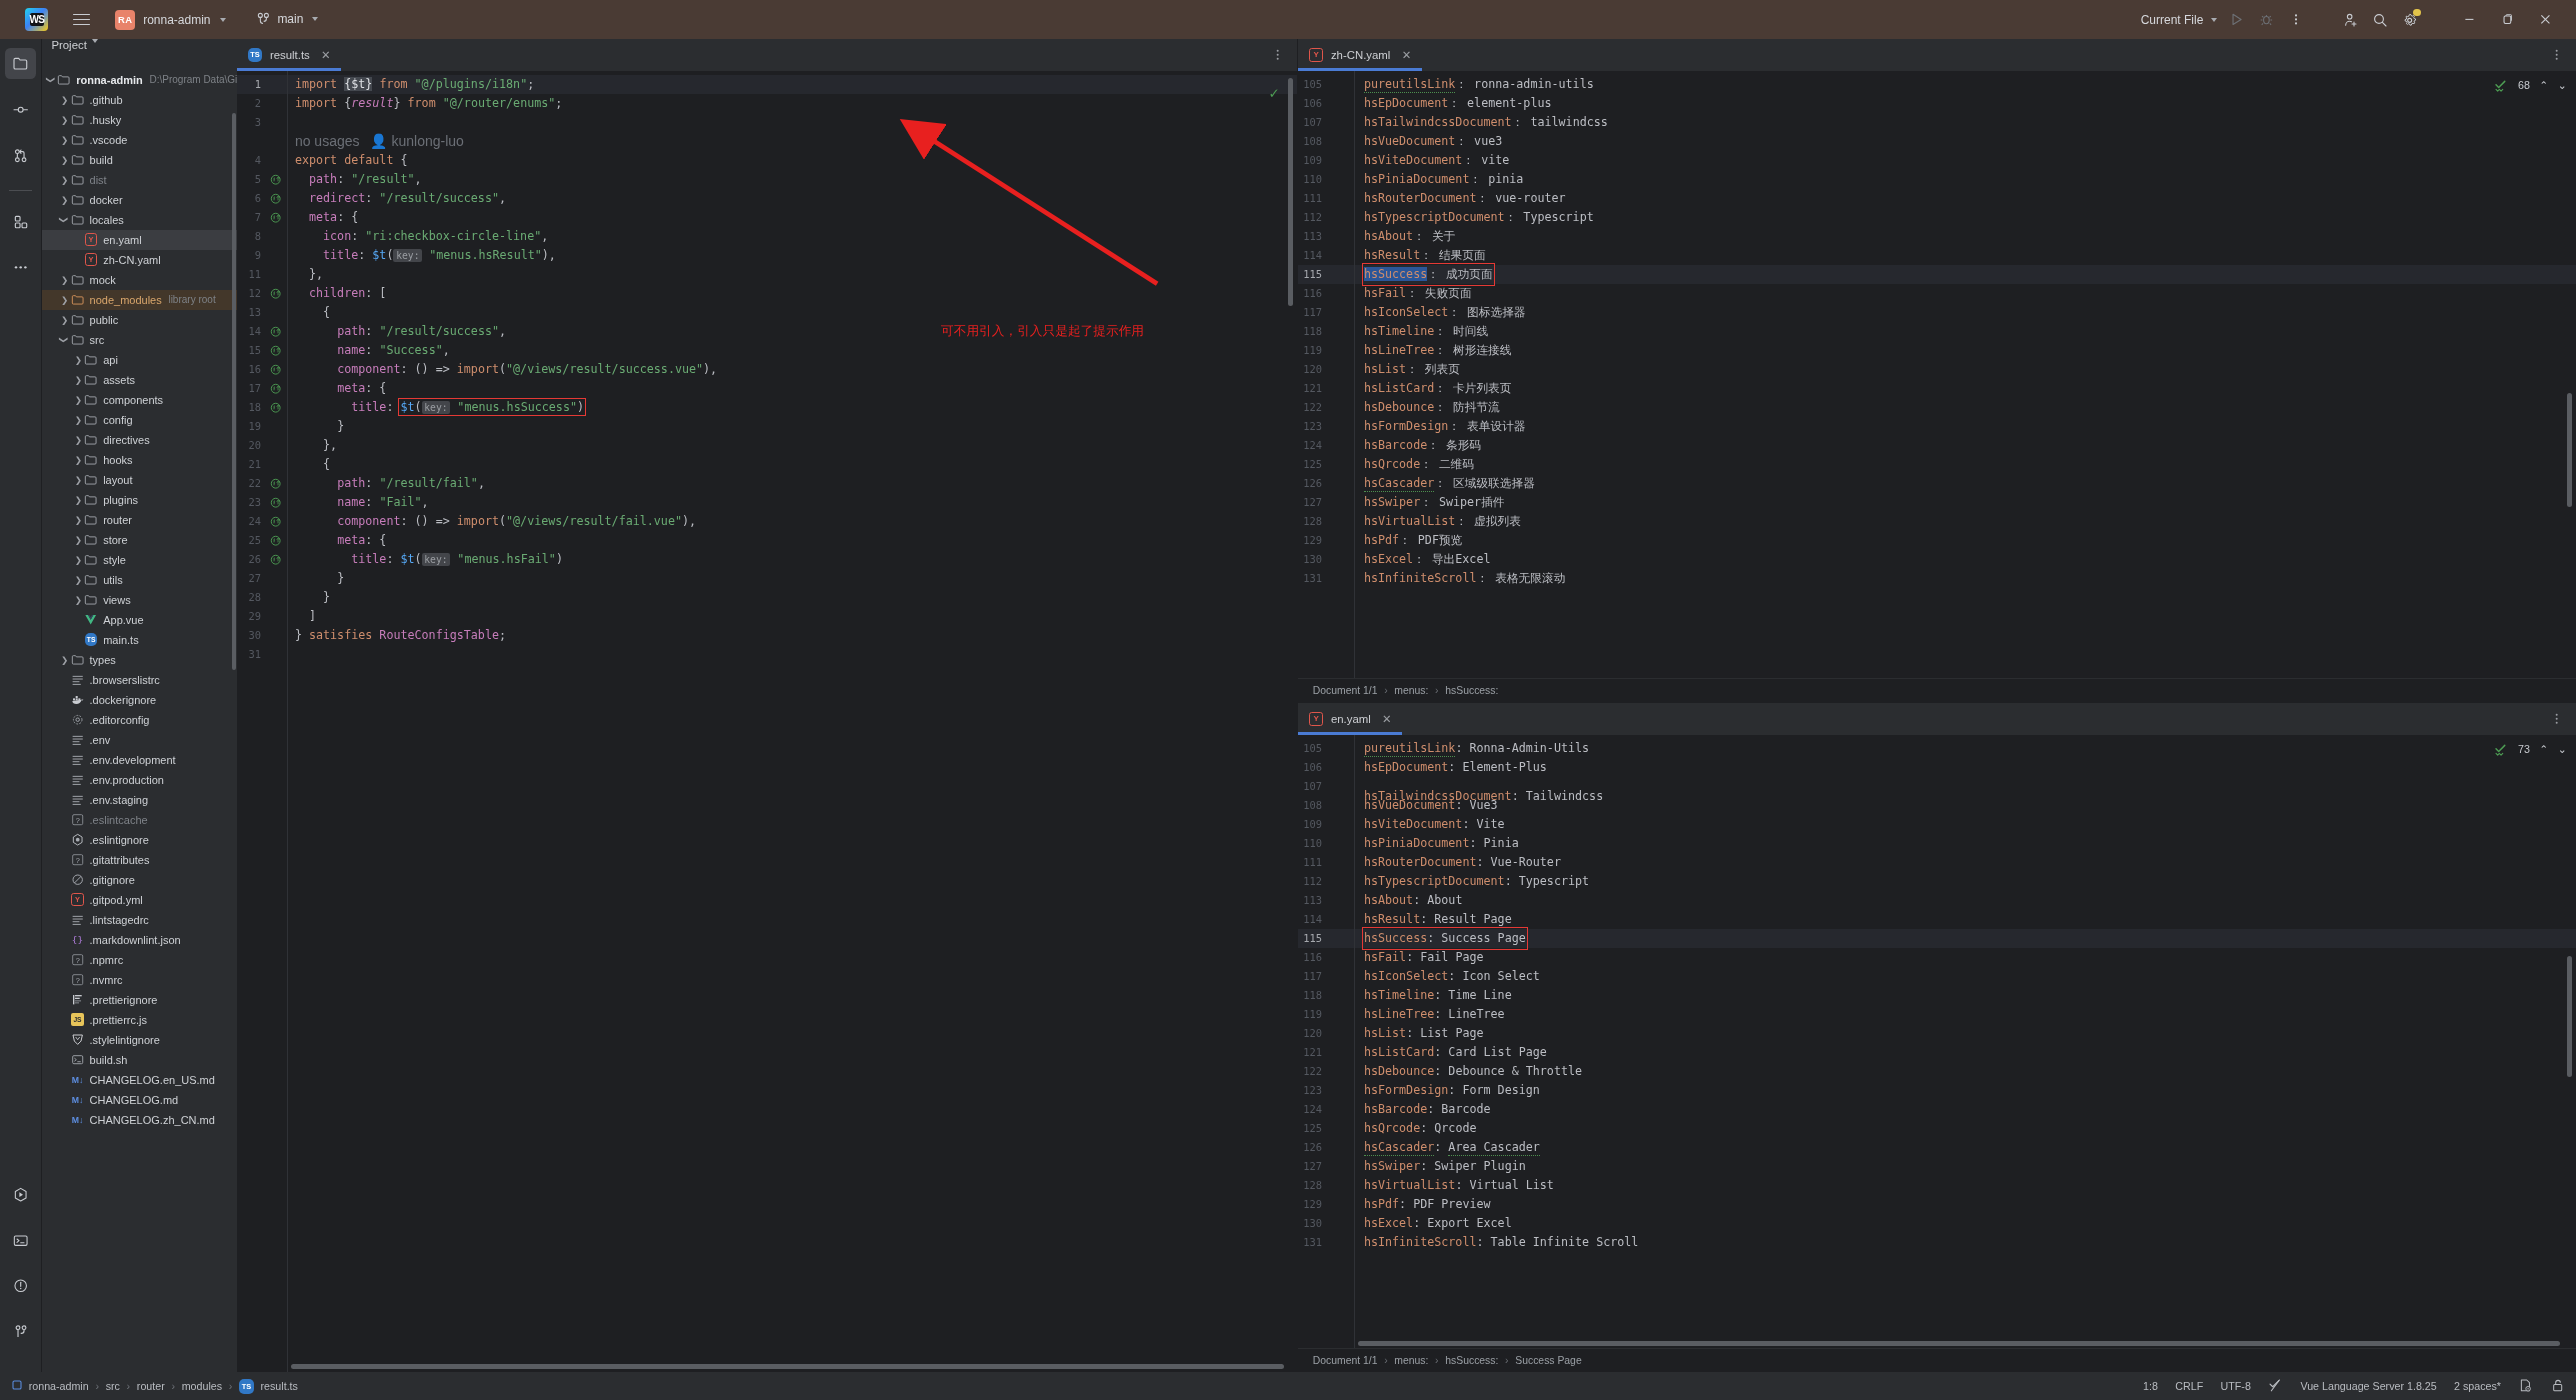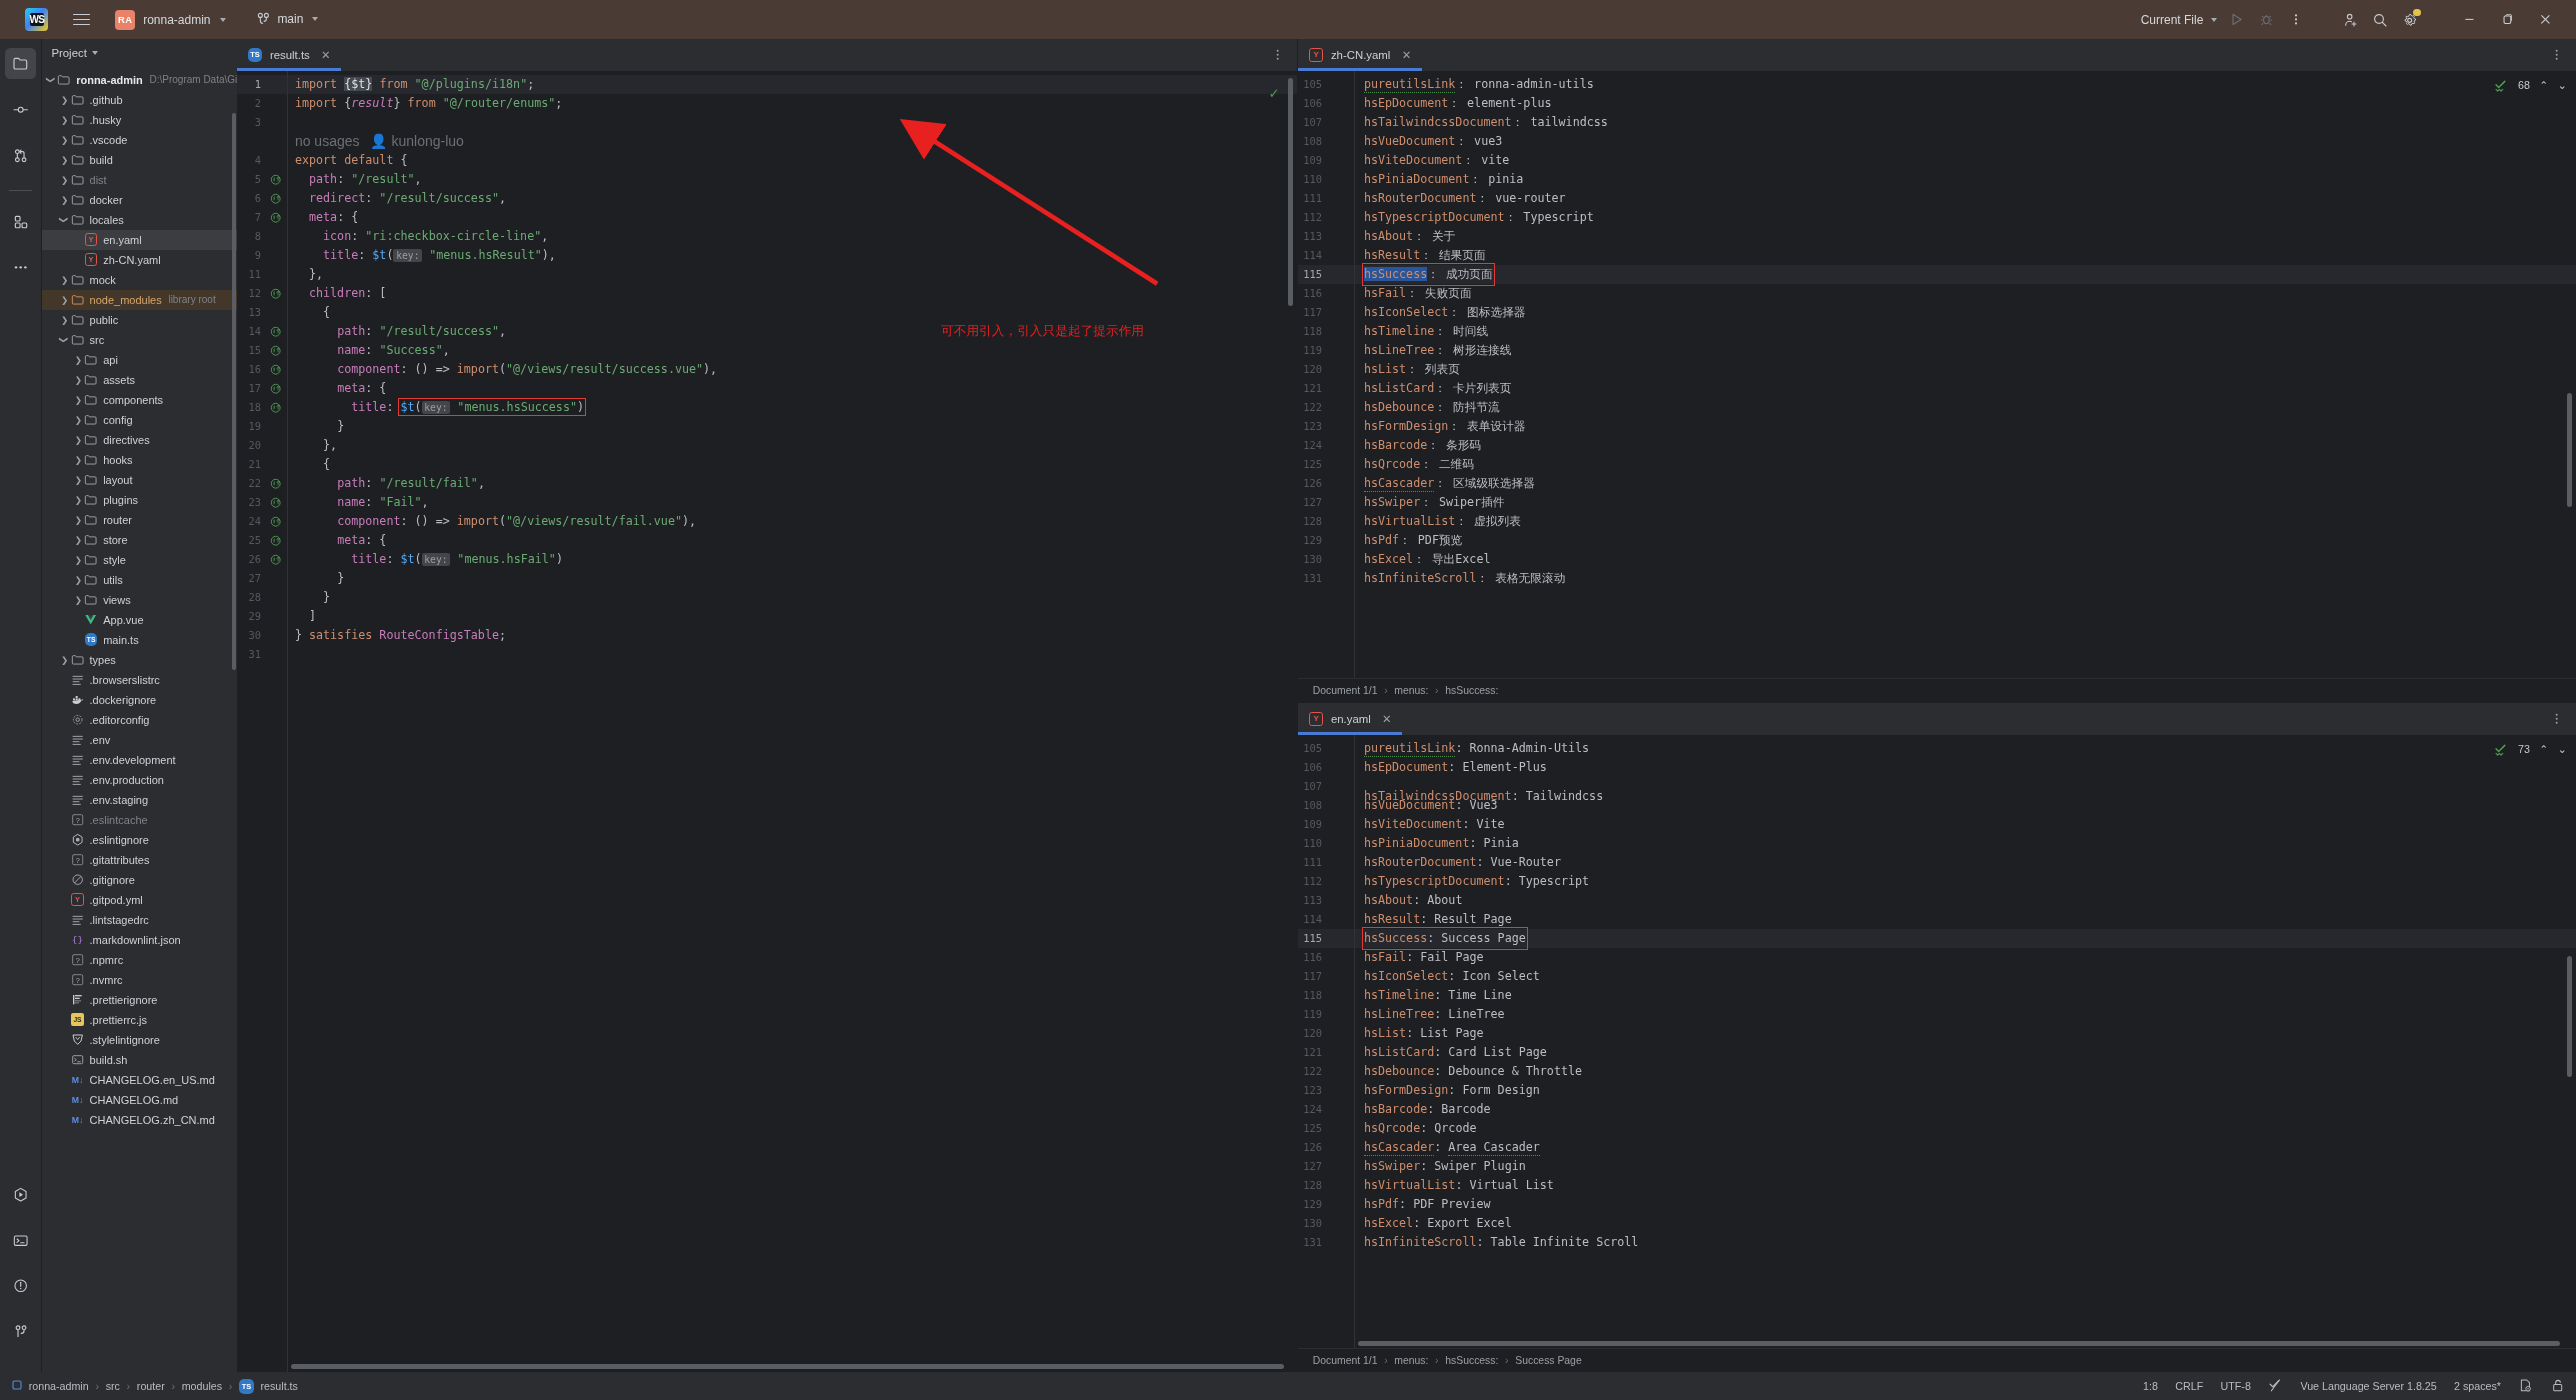--- a/index.html
+++ b/index.html
@@ -53,21 +53,21 @@
   .actbar{ width:42px; flex:0 0 42px; background:#2b2d30;
     display:flex;flex-direction:column;align-items:center; padding-top:9.4px; border-right:0.7px solid #1e1f22;}
   .actbtn{ width:31px;height:31px; margin-bottom:14.8px; border-radius:5.4px;
     display:flex;align-items:center;justify-content:center;}
   .actbtn.active{ background:#43454a; }
   .actsep{ width:23px;height:0.7px;background:#4b4d51; margin:4px 0 16px 0;}
   .actbar .bottom{ margin-top:auto; display:flex;flex-direction:column;align-items:center; padding-bottom:9.4px;}
 
   
   .projpane{ width:195px; flex:0 0 195px; background:#2b2d30; display:flex;flex-direction:column; position:relative;}
-  .pp-head{ height:28px;display:flex;align-items:center;padding:0 9.4px;gap:5.4px;}
+  .pp-head{ height:28px;display:flex;padding:0 9.4px;gap:5.4px;}
   .pp-title{ font-size:11.4px;color:#ced0d4;}
   .pp-chev{ width:0;height:0;border-left:3.4px solid transparent;border-right:3.4px solid transparent;border-top:4px solid #a8abb0;}
   .tree{ flex:1; overflow:hidden; padding-top:2.7px; font-size:11px; }
   .row{ height:20px; display:flex;align-items:center; white-space:nowrap; padding-right:5.4px;}
   .row.sel{ background:#3b3d41; }
   .row.nm{ background:#43372a; }
   .arrow{ width:10.7px; flex:0 0 10.7px; display:flex;align-items:center;justify-content:center; color:#9da0a6; font-size:8.7px;}
   .ic{ width:14.8px;flex:0 0 14.8px; display:flex;align-items:center;justify-content:center;margin-right:4.7px;}
   .lbl{ color:#cfd2d6; }
   .lbl.dim{ color:#7f8389; }

